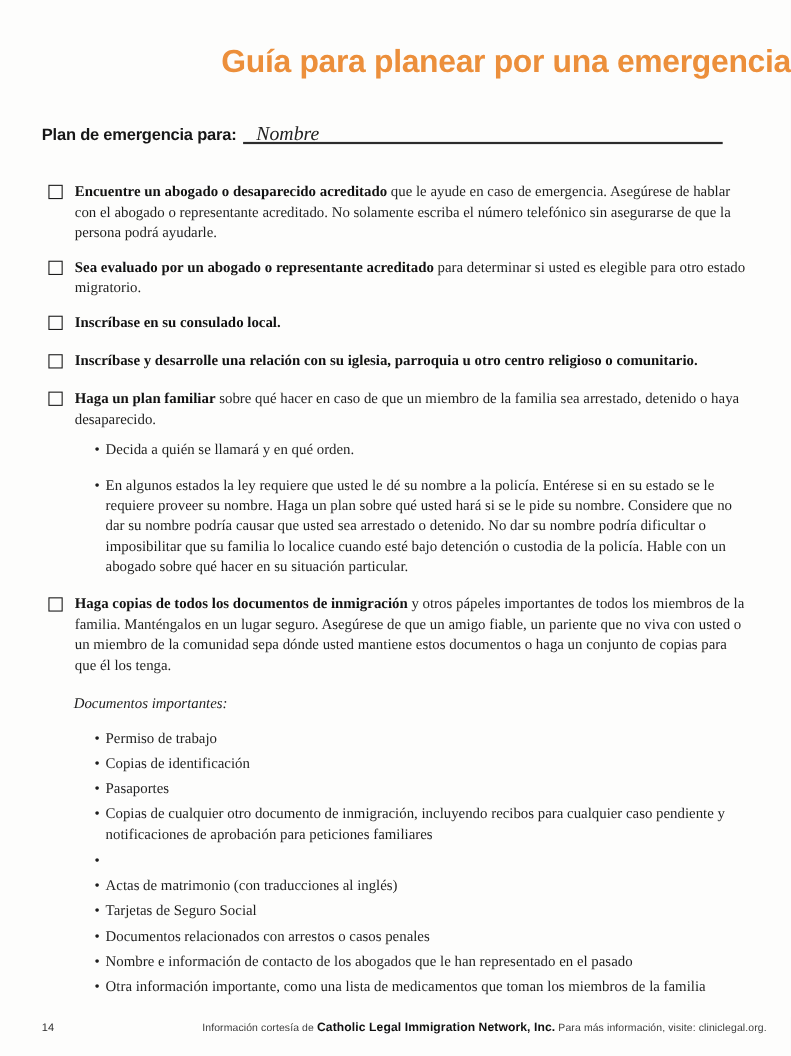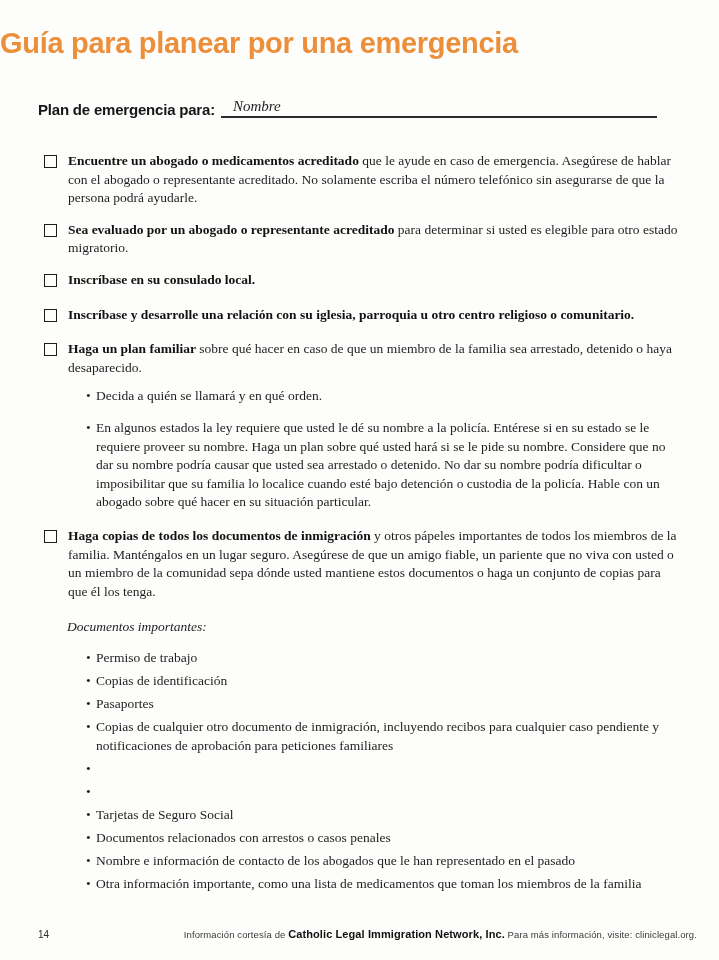--- a/index.html
+++ b/index.html
@@ -3,39 +3,39 @@
 <meta charset="utf-8">
 <style>
   html,body{margin:0;padding:0;background:#e9e9e9;}
   .page{
     width:719px;height:960px;margin:0 auto;background:#fdfdfc;
     position:relative;overflow:hidden;
     font-family:"Liberation Serif",serif;color:#1e1e1e;
     box-sizing:border-box;
   }
   .title{
-    margin:0;padding-top:27px;text-align:left;
+    margin:0;padding-top:40px;text-align:right;
     font-family:"Liberation Sans",sans-serif;font-weight:700;
     font-size:29px;letter-spacing:-0.3px;color:#EC8F3B;
   }
   .plan-row{
     display:flex;align-items:flex-end;
     margin:36px 62px 0 38px;position:relative;
   }
   .plan-label{
     font-family:Liberation Sans, sans-serif;font-weight:700;
     font-size:15px;color:#161616;white-space:nowrap;letter-spacing:-0.2px;
   }
   .plan-field{
     flex:1;border-bottom:2px solid #2c2c2c;height:20px;
     margin-left:6px;position:relative;
   }
   .plan-caption{
     position:absolute;top:2px;left:12px;
-    font-style:italic;font-size:15px;color:#222;
+    font-style:italic;font-size:18px;color:#222;
     font-family:"Liberation Serif",serif;
   }
   .checklist{margin:34px 36px 0 44px;}
   .check-item{display:flex;margin-bottom:13px;}
   .check-item.tight{margin-bottom:16px;text-align:center;}
   .checkbox{
     flex:none;width:11px;height:11px;margin-top:3px;
     border:1.8px solid #1c1c1c;background:transparent;
   }
   .check-text{
@@ -73,21 +73,21 @@
     <span class="plan-label">Plan de emergencia para:</span>
     <span class="plan-field">
       <span class="plan-caption">Nombre</span>
     </span>
   </div>
 
   <div class="checklist">
 
     <div class="check-item">
       <span class="checkbox"></span>
-      <p class="check-text"><b>Encuentre un abogado o medicamentos acreditado</b><span> que le ayude en caso de emergencia. Asegúrese de hablar con el abogado o representante acreditado. No solamente escriba el número telefónico sin asegurarse de que la persona podrá ayudarle.</span></p>
+      <p class="check-text"><b>Encuentre un abogado o desaparecido acreditado</b><span> que le ayude en caso de emergencia. Asegúrese de hablar con el abogado o representante acreditado. No solamente escriba el número telefónico sin asegurarse de que la persona podrá ayudarle.</span></p>
     </div>
 
     <div class="check-item">
       <span class="checkbox"></span>
       <p class="check-text"><b>Sea evaluado por un abogado o representante acreditado</b><span> para determinar si usted es elegible para otro estado migratorio.</span></p>
     </div>
 
     <div class="check-item tight">
       <span class="checkbox"></span>
       <p class="check-text"><b>Inscríbase en su consulado local.</b><span></span></p>
@@ -136,20 +136,21 @@
       </li>
       <li class="bullet-item">
         <span class="bullet-marker">•</span>
         <p class="bullet-text">Copias de cualquier otro documento de inmigración, incluyendo recibos para cualquier caso pendiente y notificaciones de aprobación para peticiones familiares</p>
       </li>
       <li class="bullet-item">
         <span class="bullet-marker">•</span>
       </li>
       <li class="bullet-item">
         <span class="bullet-marker">•</span>
+        <p class="bullet-text">Actas de matrimonio (con traducciones al inglés)</p>
       </li>
       <li class="bullet-item">
         <span class="bullet-marker">•</span>
         <p class="bullet-text">Tarjetas de Seguro Social</p>
       </li>
       <li class="bullet-item">
         <span class="bullet-marker">•</span>
         <p class="bullet-text">Documentos relacionados con arrestos o casos penales</p>
       </li>
       <li class="bullet-item">

